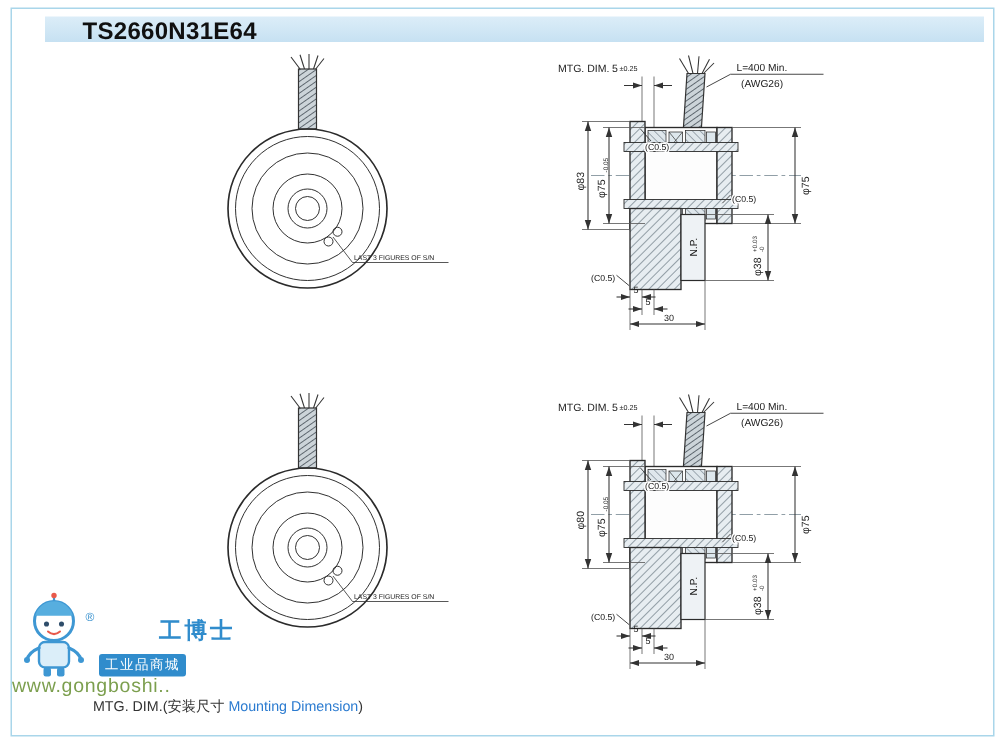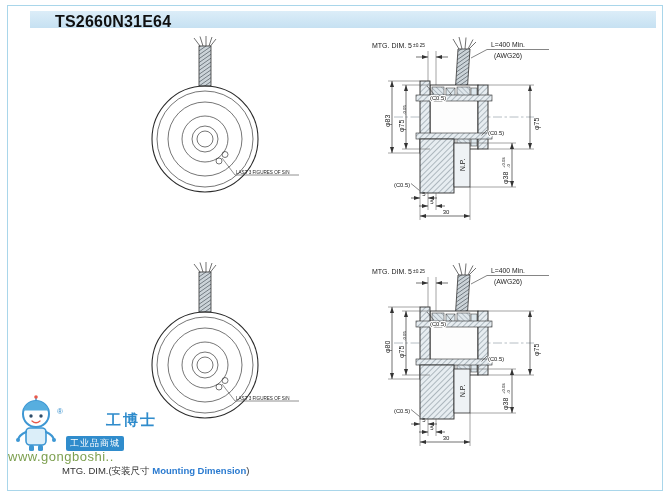--- a/index.html
+++ b/index.html
@@ -34,21 +34,21 @@
   .mascot { position:absolute; left:10px; top:394px; }
   .reg    { position:absolute; left:57px; top:407px; font-size:8px; color:#1f83c8; }
   .brand  { position:absolute; left:66px; top:411px; font-size:15px; font-weight:bold;
             color:#1f83c8; letter-spacing:2px;margin-left:40px; }
   .chip   { position:absolute; left:66px; top:436px; background:#1f83c8; color:#fff;
             font-size:9px; padding:1px 4px; border-radius:2px; letter-spacing:1px; }
   .wurl   { position:absolute; left:8px; top:449px; font-size:13px; color:#4d7c0f;
             opacity:.8; letter-spacing:.5px; }
   .caption{ position:absolute; left:62px; top:465px; font-size:9.5px; color:#333;
             white-space:nowrap; }
-  .cap-blue { color:#2b7bd0;font-weight:bold; }
+  .cap-blue { color:#2b7bd0; }
 </style>
 </head>
 <body>
 
 <svg width="0" height="0" style="position:absolute" aria-hidden="true">
   <defs>
     <pattern id="hatch" patternUnits="userSpaceOnUse" width="4" height="4" patternTransform="rotate(45)">
       <rect width="4" height="4" fill="#e7edf1"></rect>
       <line x1="0" y1="0" x2="0" y2="4" stroke="#74828c" stroke-width="1"></line>
     </pattern>

